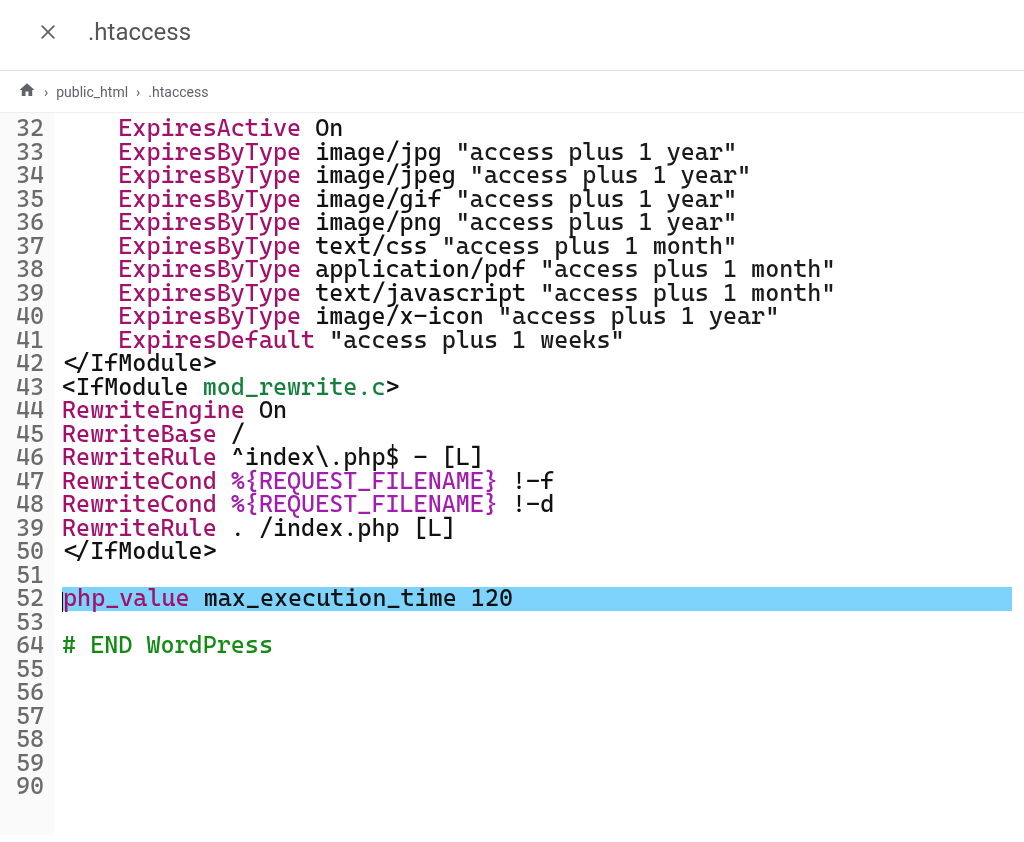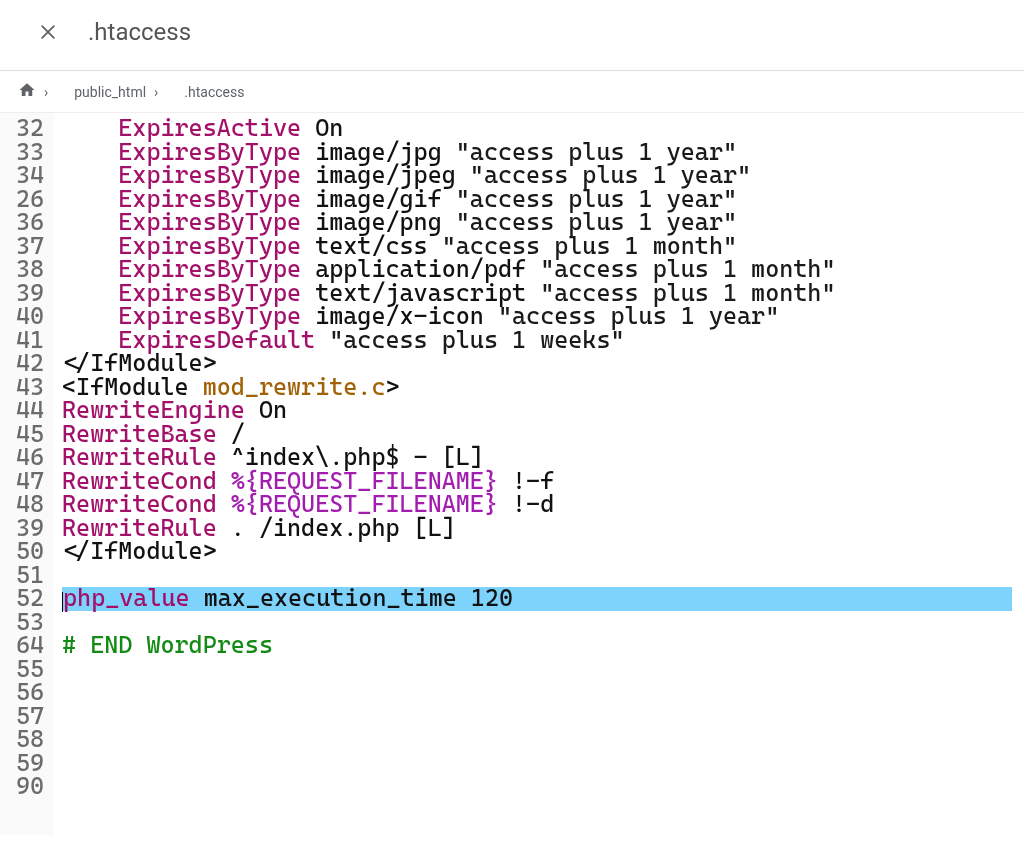--- a/index.html
+++ b/index.html
@@ -38,21 +38,21 @@
     display: flex;
     align-items: center;
     padding: 10px 18px;
     gap: 8px;
     color: #5f6368;
     font-size: 14px;
     border-bottom: 1px solid #eee;
   }
   .breadcrumb .home-icon svg { width: 18px; height: 18px; fill: #5f6368; }
   .breadcrumb .sep { color: #5f6368; }
-  .breadcrumb .crumb { color: #5f6368; margin-left: 18px; }
+  .breadcrumb .crumb { color: #5f6368; }
   .editor {
     display: flex;
     font-family: "SF Mono", ui-monospace, "Cascadia Code", Menlo, Consolas, monospace;
     font-size: 24px;
     line-height: 23.5px;
     height: calc(100% - 120px);
     overflow: hidden;
   }
   .gutter {
     background: #fafafa;
@@ -64,21 +64,21 @@
   }
   .code {
     padding: 4px 12px 0 8px;
     white-space: pre;
     flex: 1;
     position: relative;
   }
   .line { height: 23.5px; }
   .line-current { background: #7dd3fc; }
   .tok-dir   { color: #a3106a; }   
-  .tok-mod   { color: #a16207; }   
+  .tok-mod   { color: #15803d; }   
   .tok-str   { color: #1a1a1a; }   
   .tok-var   { color: #a21caf; }   
   .tok-comment { color: #138a13; } 
   .tok-plain { color: #111; }
   .tok-close { color: #111; }
   .cursor {
     display: inline-block;
     width: 0;
     border-left: 1.5px solid #000;
     height: 20px;
@@ -108,21 +108,21 @@
   <span class="crumb">public_html</span>
   <span class="sep">›</span>
   <span class="crumb">.htaccess</span>
 </div>
 
 <div class="editor">
   <div class="gutter" id="gutter">
       <div class="line">32</div>
       <div class="line">33</div>
       <div class="line">34</div>
-      <div class="line">26</div>
+      <div class="line">35</div>
       <div class="line">36</div>
       <div class="line">37</div>
       <div class="line">38</div>
       <div class="line">39</div>
       <div class="line">40</div>
       <div class="line">41</div>
       <div class="line">42</div>
       <div class="line">43</div>
       <div class="line">44</div>
       <div class="line">45</div>

